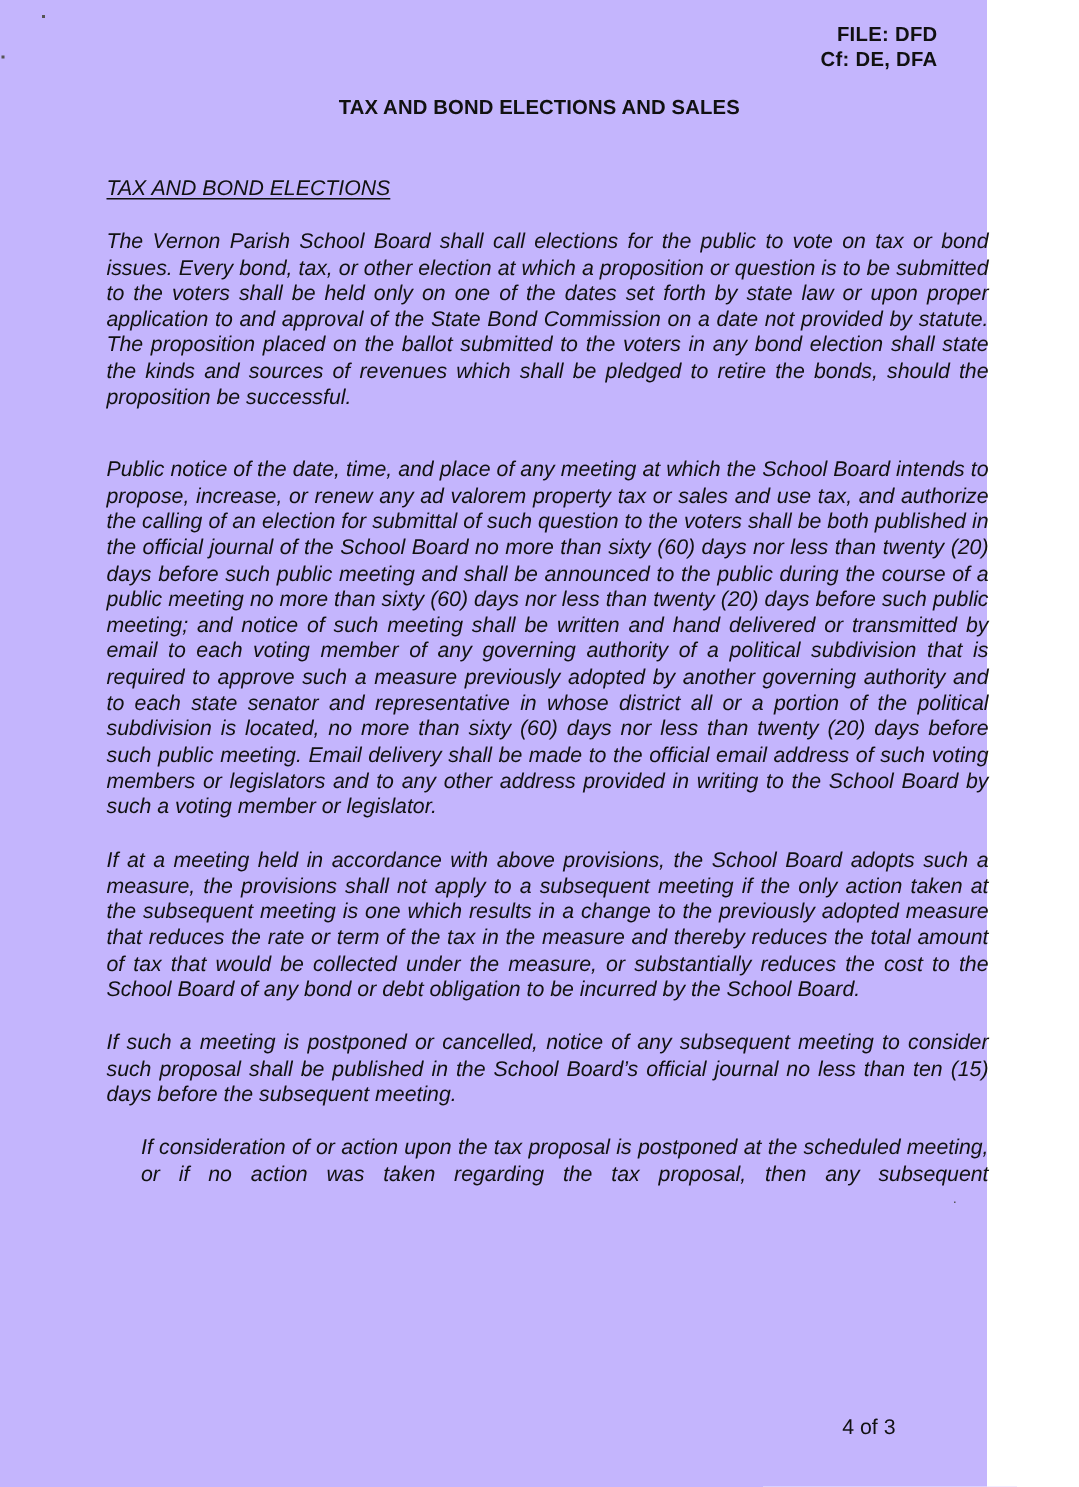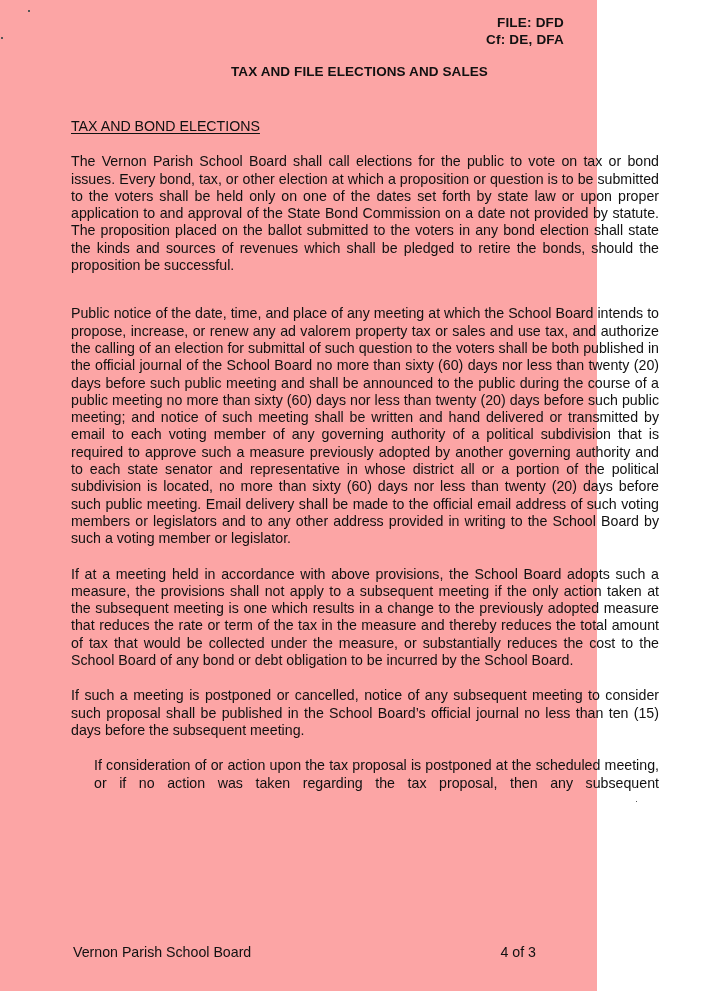--- a/index.html
+++ b/index.html
@@ -11,23 +11,23 @@
       width: 719px;
       height: 991px;
       position: relative;
       overflow: hidden;
       font-family: "Liberation Sans", sans-serif;
       color: #111111;
     }
     .page {
       position: absolute;
       left: 0; top: 0;
-      width: 597px;
+      width: 658px;
       height: 991px;
-      background: #fca5a5;
+      background: #c4b5fd;
     }
     .file-ref {
       position: absolute;
       right: 33px;
       top: 14px;
       text-align: right;
       font-weight: bold;
       font-size: 13.5px;
       line-height: 17px;
       letter-spacing: 0.2px;
@@ -42,20 +42,21 @@
       font-size: 13.5px;
       letter-spacing: 0.1px;
     }
     .content {
       position: absolute;
       left: 71px;
       width: 588px;
       top: 118px;
       font-size: 14.2px;
       line-height: 17.3px;
+      font-style: italic;
     }
     .section-heading {
       text-decoration: underline;
       text-underline-offset: 2px;
       margin: 0 0 18px 0;
       font-weight: normal;
       font-size: 14.2px;
     }
     .para {
       text-align: justify;
@@ -87,30 +88,29 @@
 
   <span class="speck" style="left:28px; top:10px;"></span>
   <span class="speck" style="left:1px; top:37px;"></span>
   <span class="speck" style="left:636px; top:801px; width:1px; height:1px;"></span>
 
   <div class="file-ref">
     <div>FILE:  DFD</div>
     <div>Cf:  DE, DFA</div>
   </div>
 
-  <div class="doc-title">TAX AND FILE ELECTIONS AND SALES</div>
+  <div class="doc-title">TAX AND BOND ELECTIONS AND SALES</div>
 
   <div class="content">
 
     <div class="section-heading">TAX AND BOND ELECTIONS</div>
     <p class="para tight">The Vernon Parish School Board shall call elections for the public to vote on tax or bond issues.  Every bond, tax, or other election at which a proposition or question is to be submitted to the voters shall be held only on one of the dates set forth by state law or upon proper application to and approval of the State Bond Commission on a date not provided by statute.  The proposition placed on the ballot submitted to the voters in any bond election shall state the kinds and sources of revenues which shall be pledged to retire the bonds, should the proposition be successful.</p>
 
     <p class="para">Public notice of the date, time, and place of any meeting at which the School Board intends to propose, increase, or renew any ad valorem property tax or sales and use tax, and authorize the calling of an election for submittal of such question to the voters shall be both published in the official journal of the School Board no more than sixty (60) days nor less than twenty (20) days before such public meeting and shall be announced to the public during the course of a public meeting no more than sixty (60) days nor less than twenty (20) days before such public meeting; and notice of such meeting shall be written and hand delivered or transmitted by email to each voting member of any governing authority of a political subdivision that is required to approve such a measure previously adopted by another governing authority and to each state senator and representative in whose district all or a portion of the political subdivision is located, no more than sixty (60) days nor less than twenty (20) days before such public meeting. Email delivery shall be made to the official email address of such voting members or legislators and to any other address provided in writing to the School Board by such a voting member or legislator.</p>
     <p class="para">If at a meeting held in accordance with above provisions, the School Board adopts such a measure, the provisions shall not apply to a subsequent meeting if the only action taken at the subsequent meeting is one which results in a change to the previously adopted measure that reduces the rate or term of the tax in the measure and thereby reduces the total amount of tax that would be collected under the measure, or substantially reduces the cost to the School Board of any bond or debt obligation to be incurred by the School Board.</p>
     <p class="para">If such a meeting is postponed or cancelled, notice of any subsequent meeting to consider such proposal shall be published in the School Board’s official journal no less than ten (15) days before the subsequent meeting.</p>
     <p class="para" style="text-align-last: justify; margin-left: 23px;">If consideration of or action upon the tax proposal is postponed at the scheduled meeting, or if no action was taken regarding the tax proposal, then any subsequent</p>
 
   </div>
 
-  <div class="footer-left">Vernon Parish School Board</div>
   <div class="footer-right">4 of 3</div>
 
 </div>
 
 </body></html>

